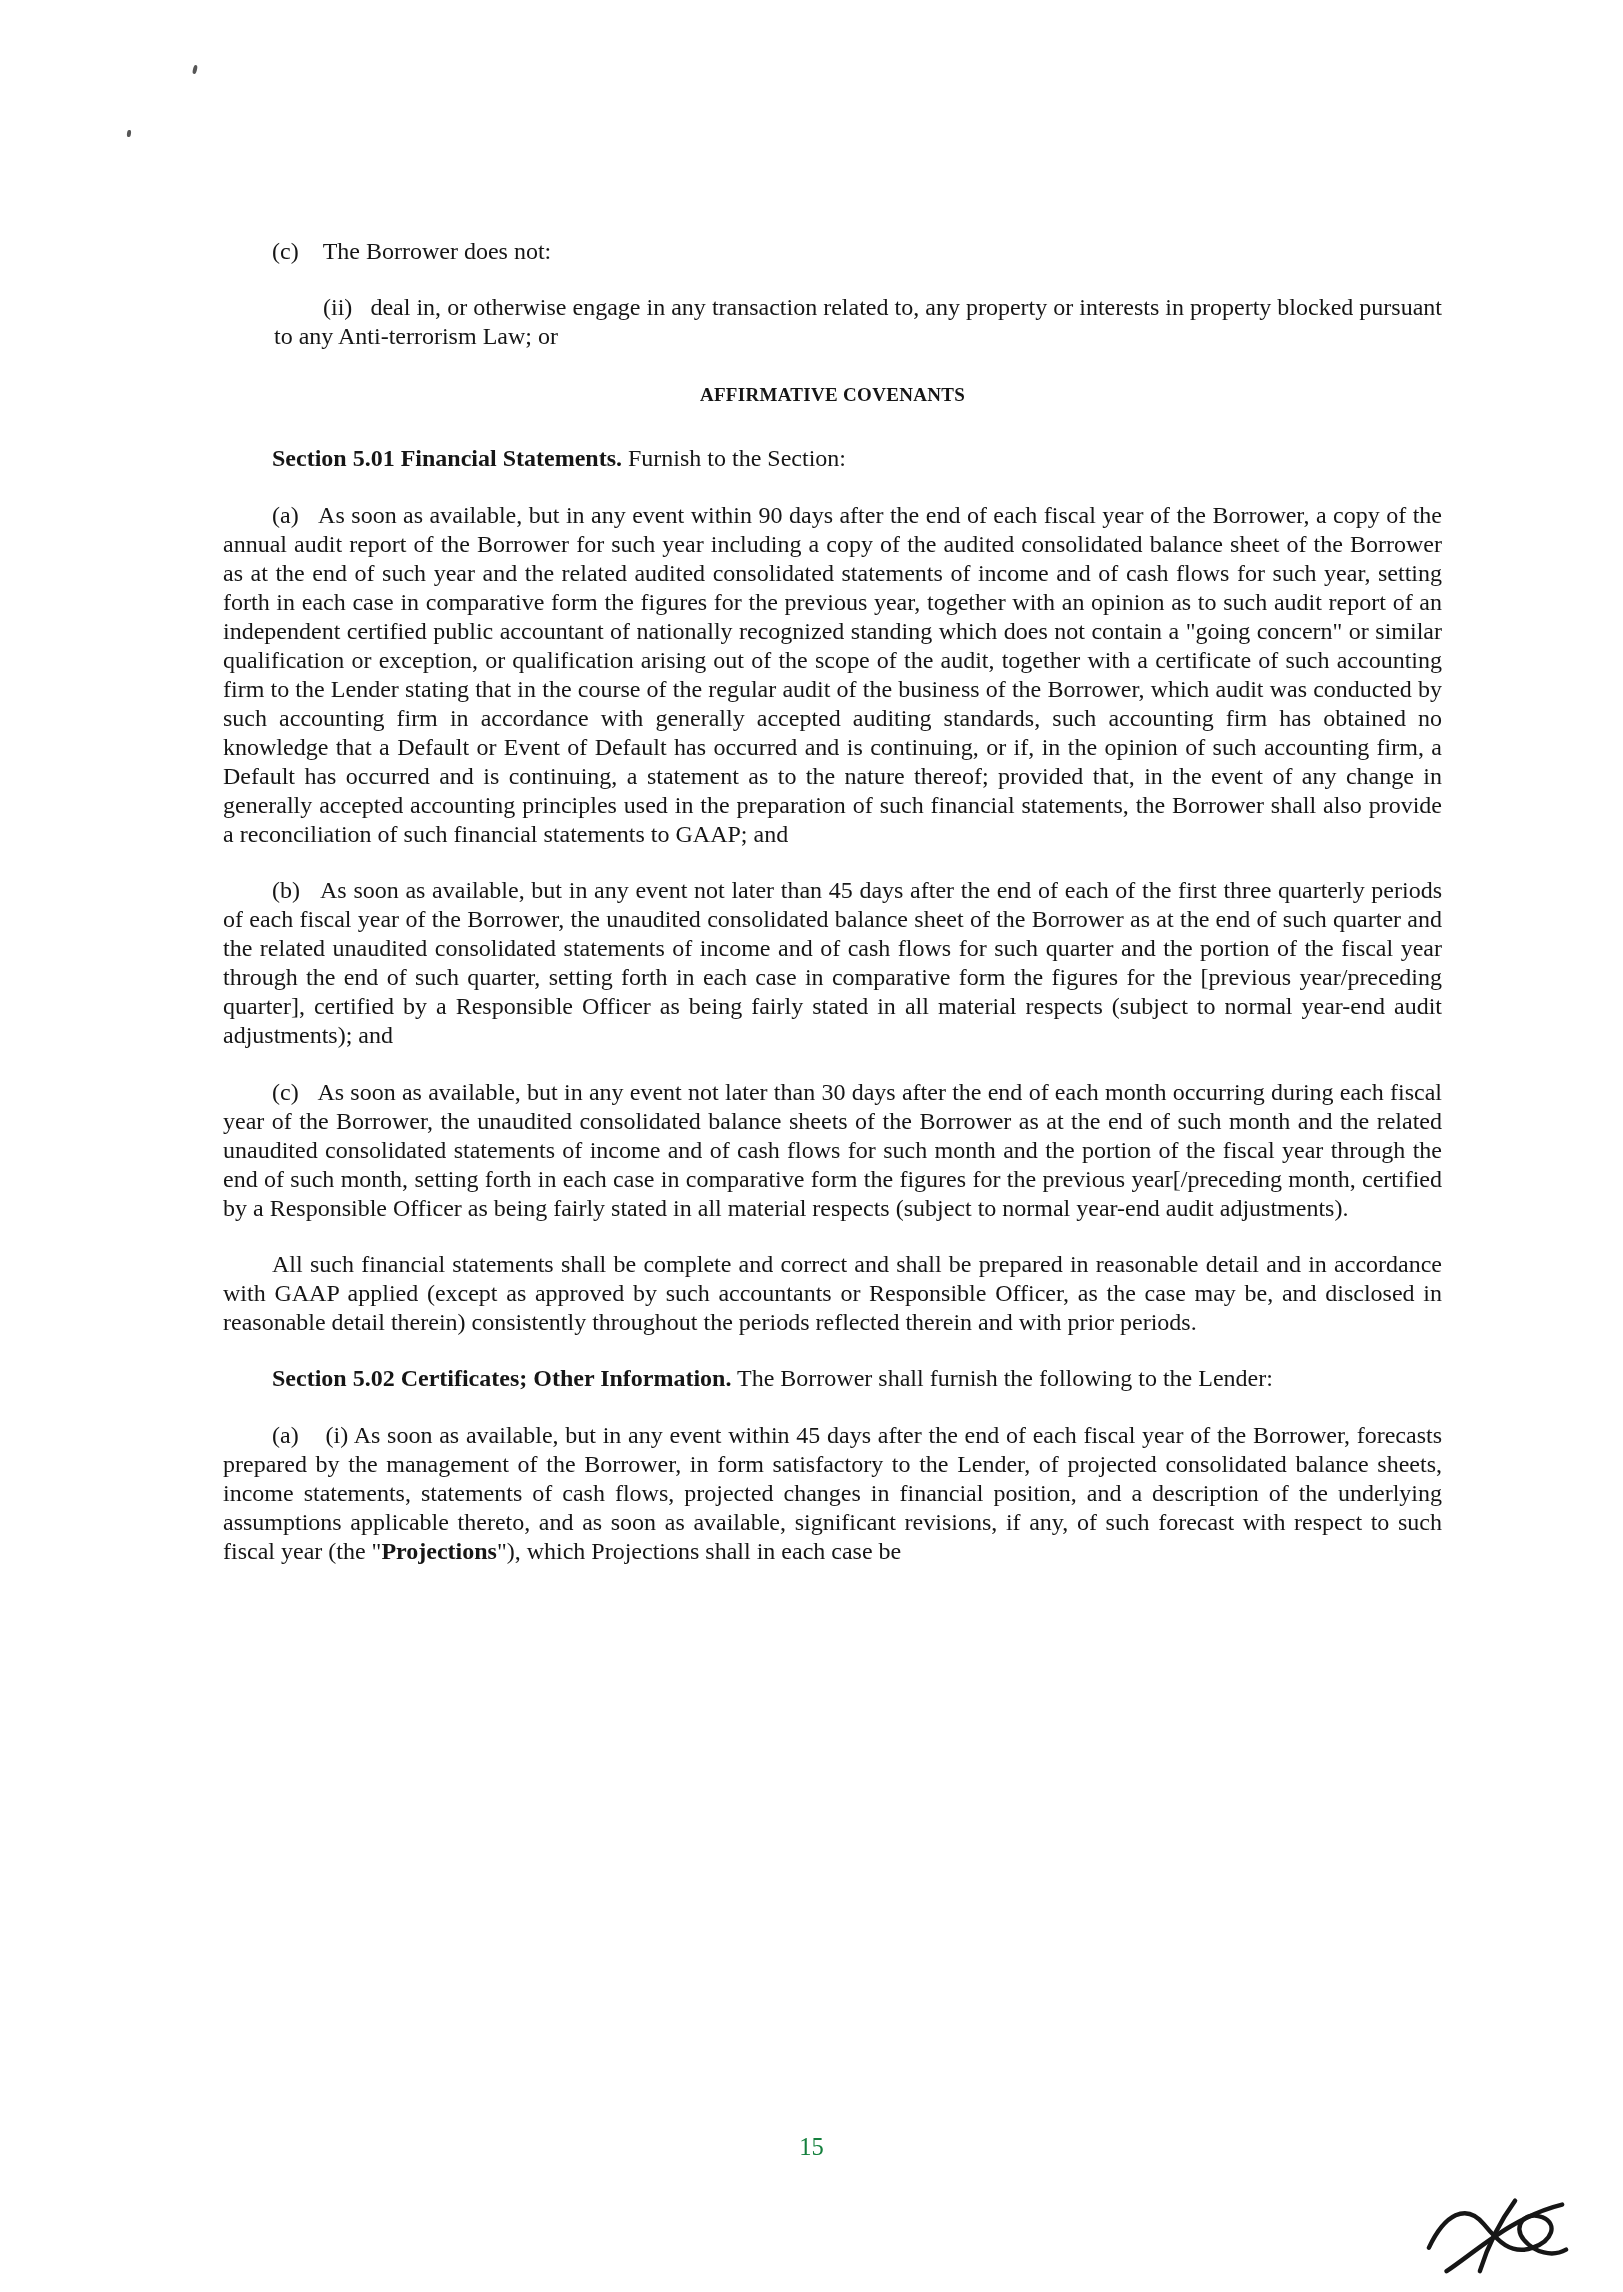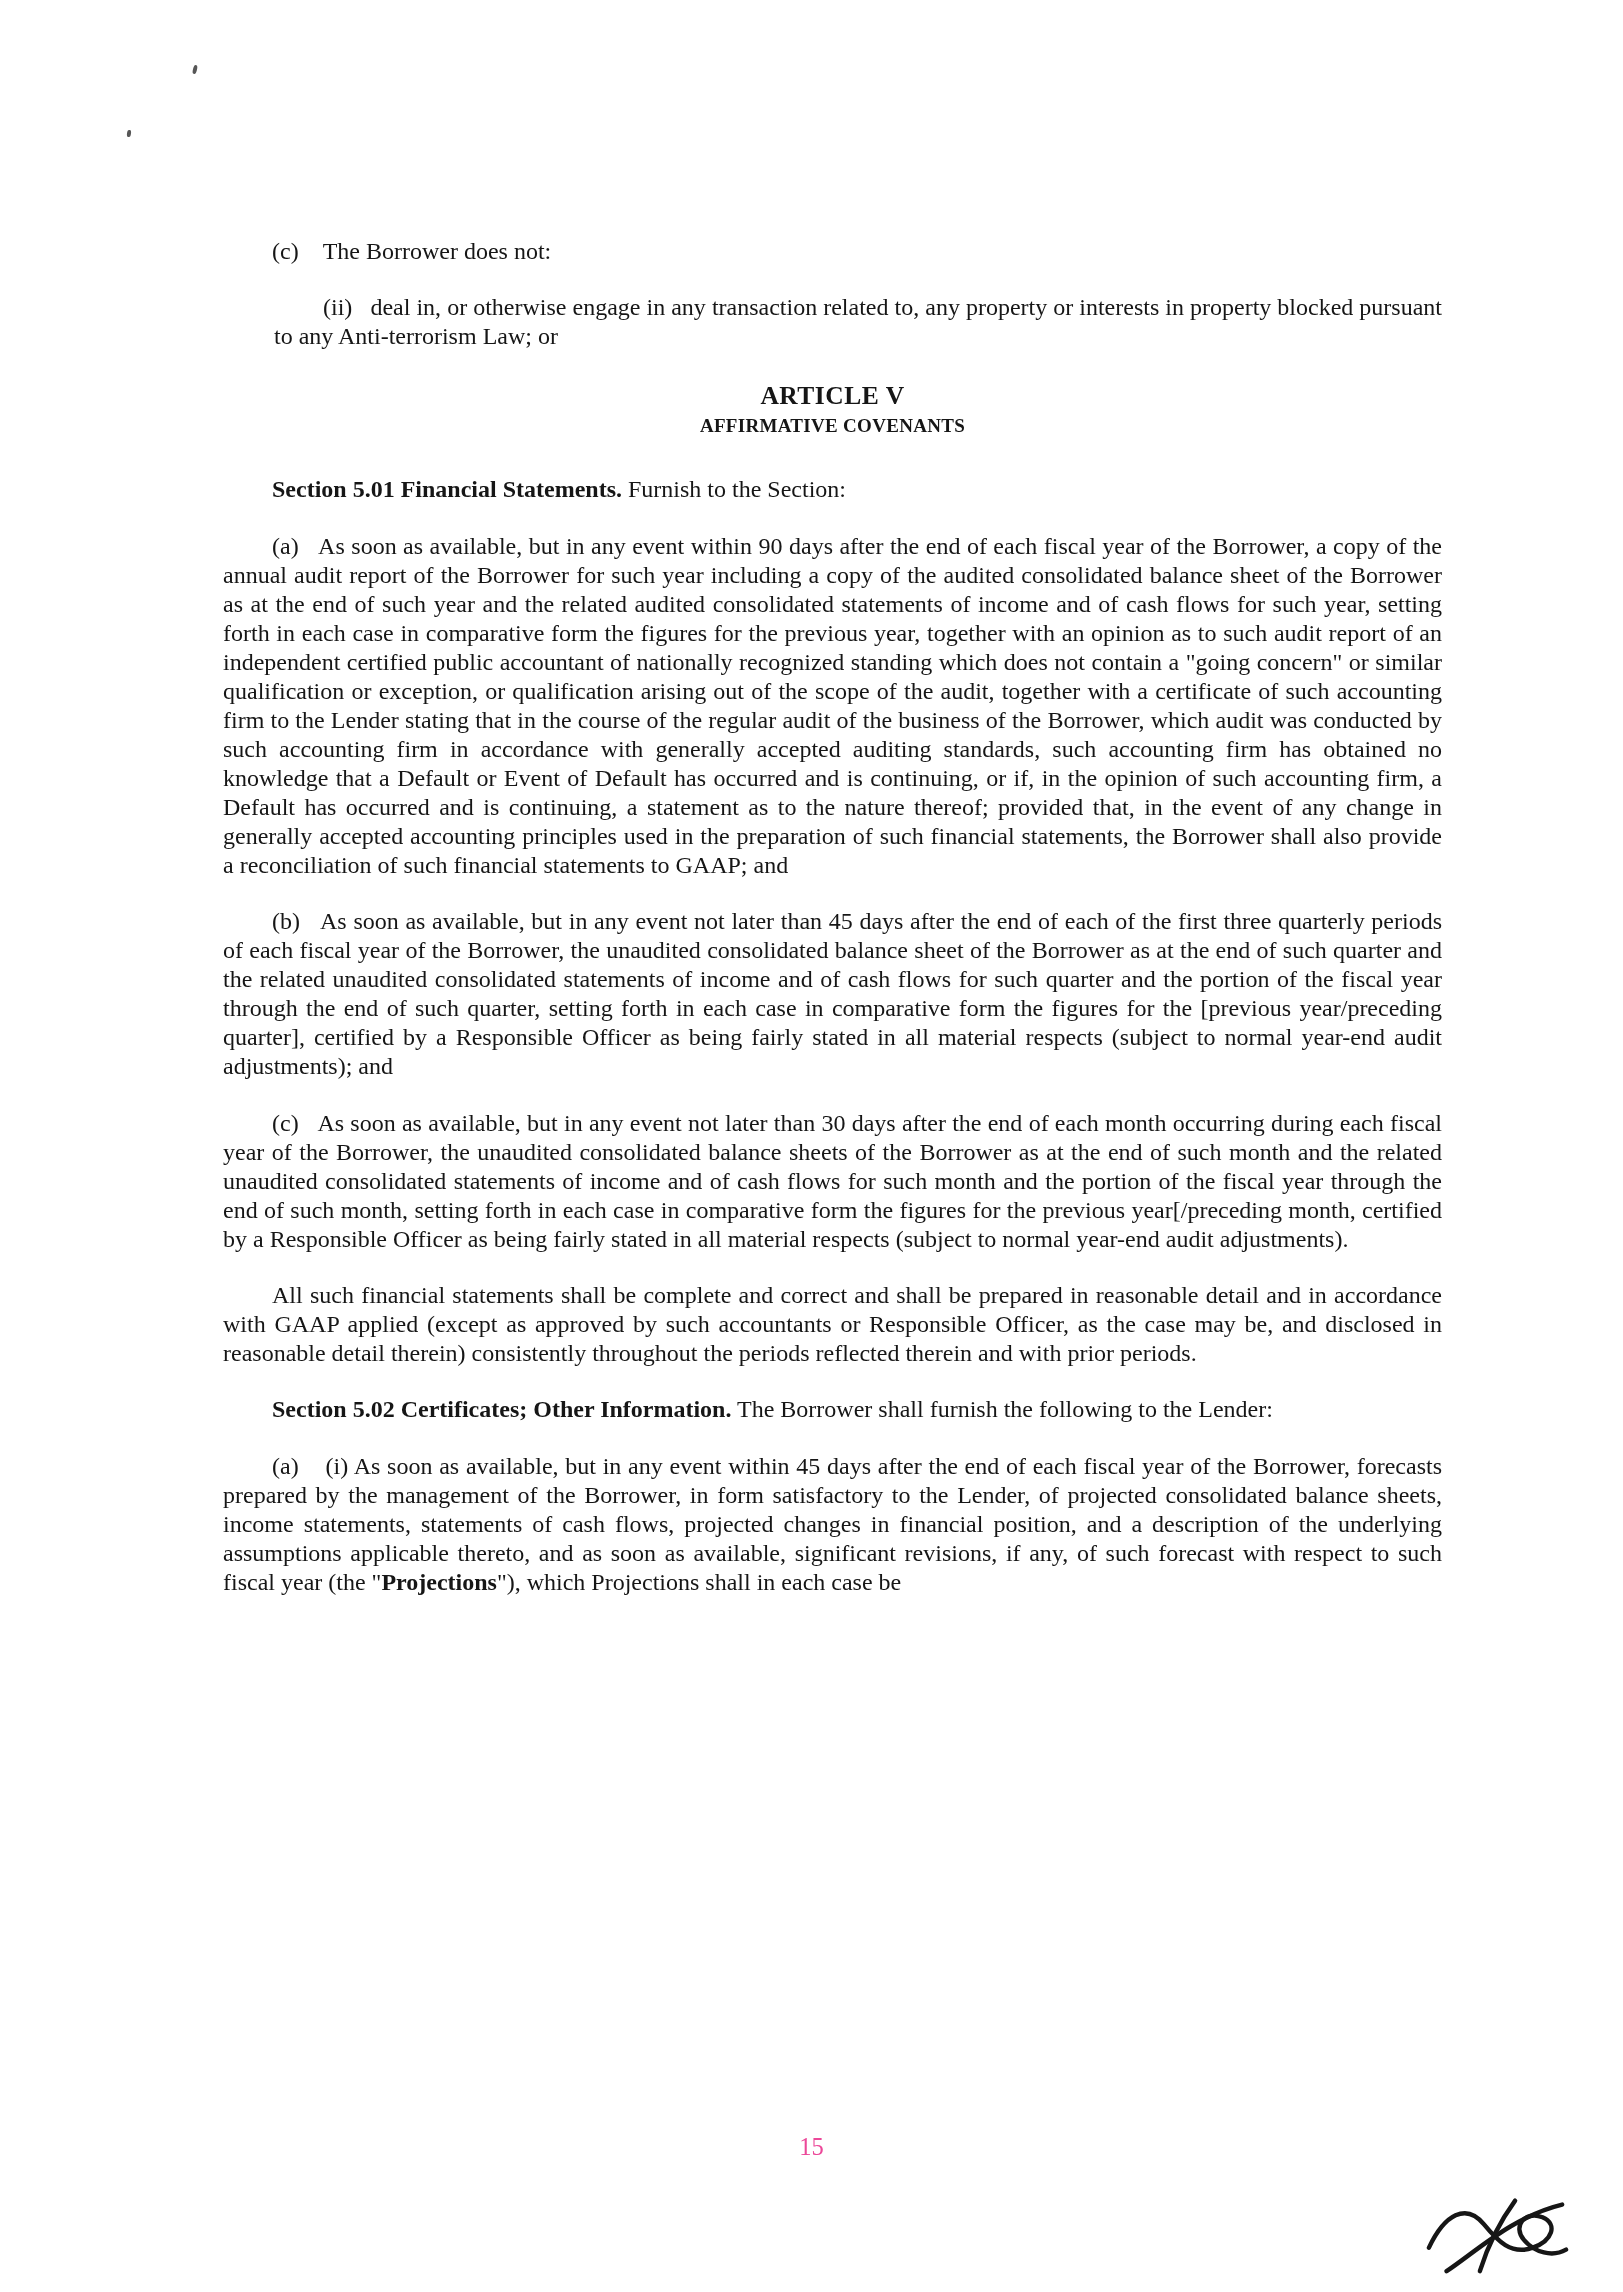--- a/index.html
+++ b/index.html
@@ -66,21 +66,21 @@
     letter-spacing: 0.3px;
   }
   .para b { font-weight: bold; }
   .page-number {
     position: absolute;
     top: 2133px;
     left: 0;
     right: 0;
     text-align: center;
     font-size: 24.5px;
-    color: #ec4899;
+    color: #15803d;
   }
   .scribble {
     position: absolute;
     right: 47px;
     bottom: 13.7px;
     width: 157px;
     height: 94px;
   }
   .scribble path {
     fill: none;
@@ -100,21 +100,20 @@
 
   <main class="content">
 
     <p class="para">(c)&nbsp;&nbsp;&nbsp;&nbsp;The Borrower does not:</p>
 
 
     <p class="para sub">(ii)&nbsp;&nbsp;&nbsp;deal in, or otherwise engage in any transaction related to, any property or interests in property blocked pursuant to any Anti-terrorism Law; or</p>
 
 
     <div class="article-head">
-      <div class="article-title">ARTICLE V</div>
       <div class="article-subtitle">AFFIRMATIVE COVENANTS</div>
     </div>
 
 
     <p class="para"><b>Section 5.01 Financial Statements.</b><span> Furnish to the Section:</span></p>
 
     <p class="para">(a)&nbsp;&nbsp;&nbsp;As soon as available, but in any event within 90 days after the end of each fiscal year of the Borrower, a copy of the annual audit report of the Borrower for such year including a copy of the audited consolidated balance sheet of the Borrower as at the end of such year and the related audited consolidated statements of income and of cash flows for such year, setting forth in each case in comparative form the figures for the previous year, together with an opinion as to such audit report of an independent certified public accountant of nationally recognized standing which does not contain a "going concern" or similar qualification or exception, or qualification arising out of the scope of the audit, together with a certificate of such accounting firm to the Lender stating that in the course of the regular audit of the business of the Borrower, which audit was conducted by such accounting firm in accordance with generally accepted auditing standards, such accounting firm has obtained no knowledge that a Default or Event of Default has occurred and is continuing, or if, in the opinion of such accounting firm, a Default has occurred and is continuing, a statement as to the nature thereof; provided that, in the event of any change in generally accepted accounting principles used in the preparation of such financial statements, the Borrower shall also provide a reconciliation of such financial statements to GAAP; and</p>
 
     <p class="para">(b)&nbsp;&nbsp;&nbsp;As soon as available, but in any event not later than 45 days after the end of each of the first three quarterly periods of each fiscal year of the Borrower, the unaudited consolidated balance sheet of the Borrower as at the end of such quarter and the related unaudited consolidated statements of income and of cash flows for such quarter and the portion of the fiscal year through the end of such quarter, setting forth in each case in comparative form the figures for the [previous year/preceding quarter], certified by a Responsible Officer as being fairly stated in all material respects (subject to normal year-end audit adjustments); and</p>
 

